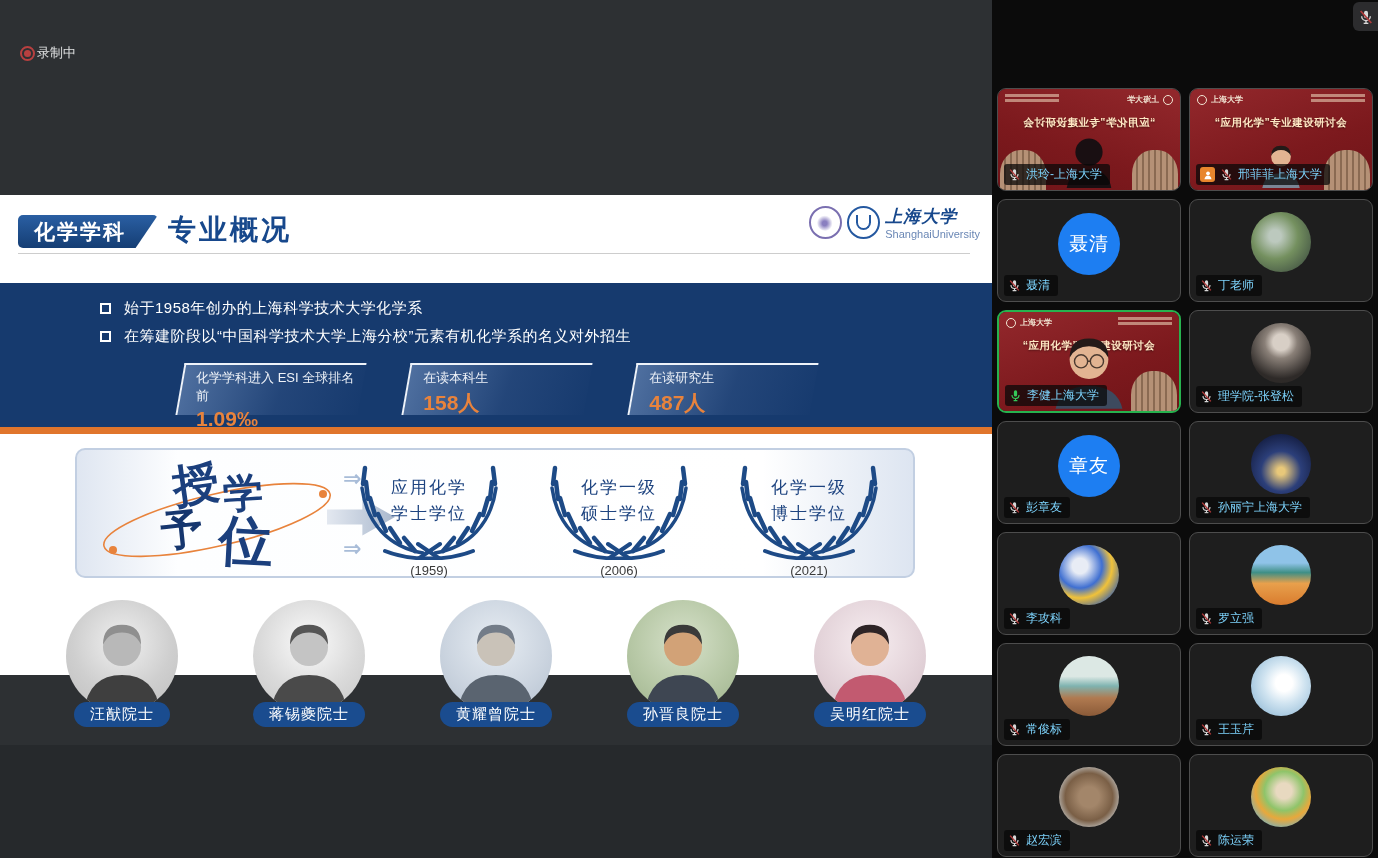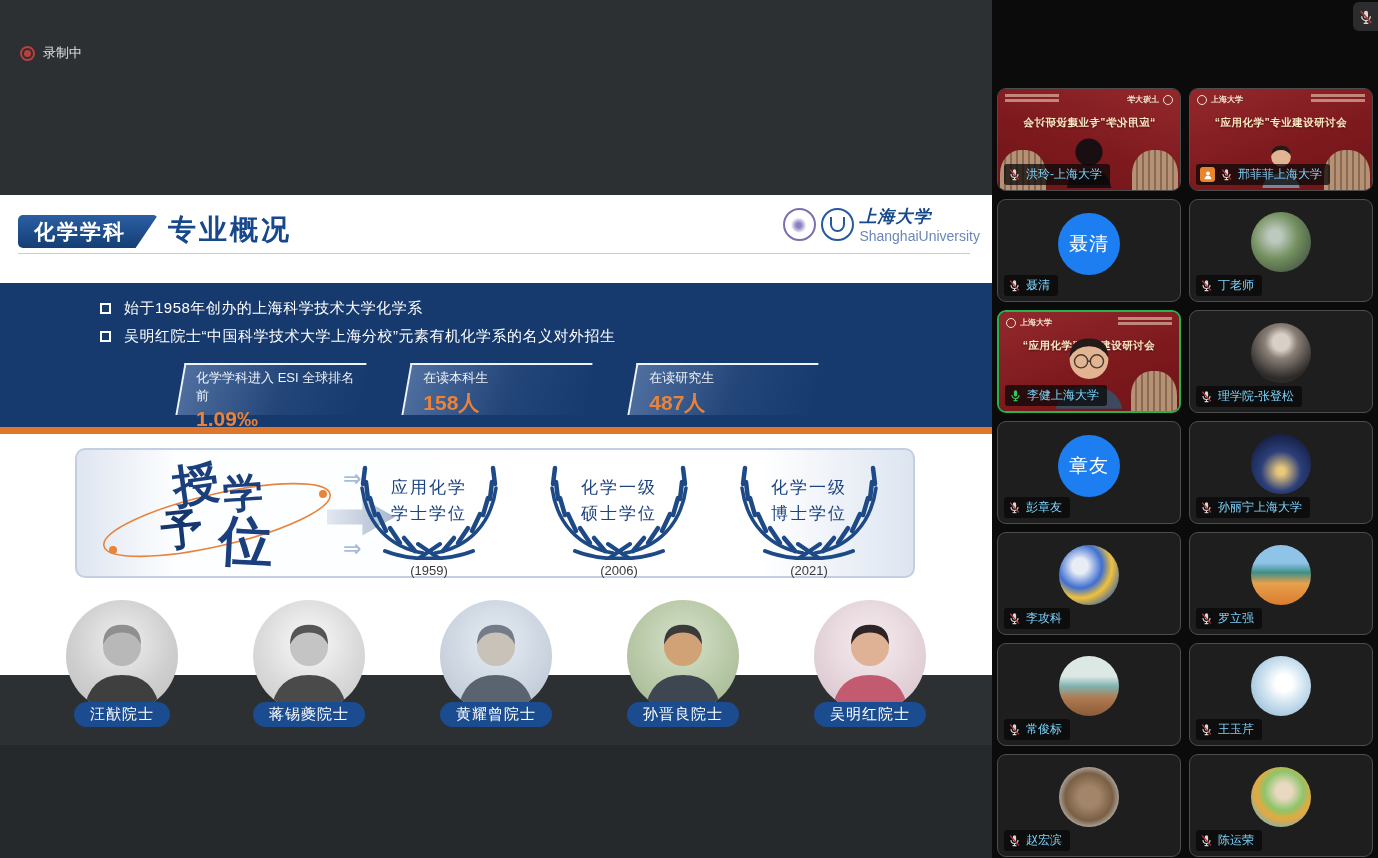--- a/index.html
+++ b/index.html
@@ -4,21 +4,21 @@
 <style>
   * { margin:0; padding:0; box-sizing:border-box; }
   html,body { width:1378px; height:858px; overflow:hidden; background:#0b0b0b;
     font-family:"Liberation Sans","DejaVu Sans",sans-serif; }
   .app { position:relative; width:1378px; height:858px; }
 
   
   .main { position:absolute; left:0; top:0; width:992px; height:858px; background:#2d3033; }
   .main-bottom { position:absolute; left:0; top:745px; width:992px; height:113px; background:#26292c; }
 
-  .rec { position:absolute; left:20px; top:44px; display:flex; gap:8px; align-items:center;
+  .rec { position:absolute; left:20px; top:44px; display:flex; gap:2px; align-items:center;
     color:#dfe0e1; font-size:13px; }
   .rec-dot { width:15px; height:15px; border-radius:50%; border:2px solid #b84040;
     display:flex; align-items:center; justify-content:center; }
   .rec-dot span { width:7px; height:7px; border-radius:50%; background:#b84040; }
 
   .slide { position:absolute; top:195px; left:0; width:992px; height:480px; background:#ffffff; }
 
   .title-badge { position:absolute; left:18px; top:20px; height:33px; line-height:33px;
     padding:0 32px 0 16px; color:#fff; font-size:21px; font-weight:bold; letter-spacing:2px;
     background:linear-gradient(180deg,#2a5fa3,#153e74);
@@ -30,21 +30,21 @@
   .logos { position:absolute; right:12px; top:10px; display:flex; align-items:center; gap:5px; }
   .logo-circle { width:33px; height:33px; border-radius:50%; position:relative; background:#fff; }
   .logo-a { border:2px solid #7a6fb0; }
   .logo-a i { position:absolute; inset:6px; border-radius:50%;
     background:radial-gradient(circle at 45% 55%, #8a7fc0 18%, #fff 60%); }
   .logo-b { border:2px solid #2458a0; }
   .logo-b i { position:absolute; inset:7px; border:2.5px solid #2458a0; border-top:none;
     border-radius:0 0 10px 10px; }
   .logo-text .cn { font-size:17px; color:#17488c; font-weight:bold; font-style:italic;
     font-family:"Liberation Serif","DejaVu Serif",serif; letter-spacing:1px; }
-  .logo-text .en { font-size:14px; color:#6a87b5; }
+  .logo-text .en { font-size:11px; color:#6a87b5; }
 
   .navy-panel { position:absolute; top:88px; left:0; width:992px; height:144px; background:#163a6e;padding-left:41px; }
   .bullets { position:absolute; left:100px; top:16px; list-style:none; }
   .bullets li { display:flex; gap:13px; align-items:center; margin-bottom:9px;
     color:#fff; font-size:15px; letter-spacing:0.5px; }
   .bullets .sq { flex:none; width:11px; height:11px; border:2px solid #fff; }
 
   .stats { position:absolute; left:180px; top:80px; display:flex; gap:44px; }
   .stat { width:182px; height:52px; transform:skewX(-10deg);
     border-top:2px solid #eef3fa; border-left:2px solid #eef3fa;
@@ -181,21 +181,21 @@
       </div>
 
       <div class="navy-panel">
         <ul class="bullets" id="bullets">
             <li>
               <span class="sq"></span>
               <span>始于1958年创办的上海科学技术大学化学系</span>
             </li>
             <li>
               <span class="sq"></span>
-              <span>吴明红院士“中国科学技术大学上海分校”元素有机化学系的名义对外招生</span>
+              <span>在筹建阶段以“中国科学技术大学上海分校”元素有机化学系的名义对外招生</span>
             </li>
           </ul>
         <div class="stats" id="stats">
             <div class="stat">
               <div class="stat-inner">
                 <div class="stat-label">化学学科进入 ESI 全球排名前</div>
                 <div class="stat-value">1.09‰</div>
               </div>
             </div>
             <div class="stat">

